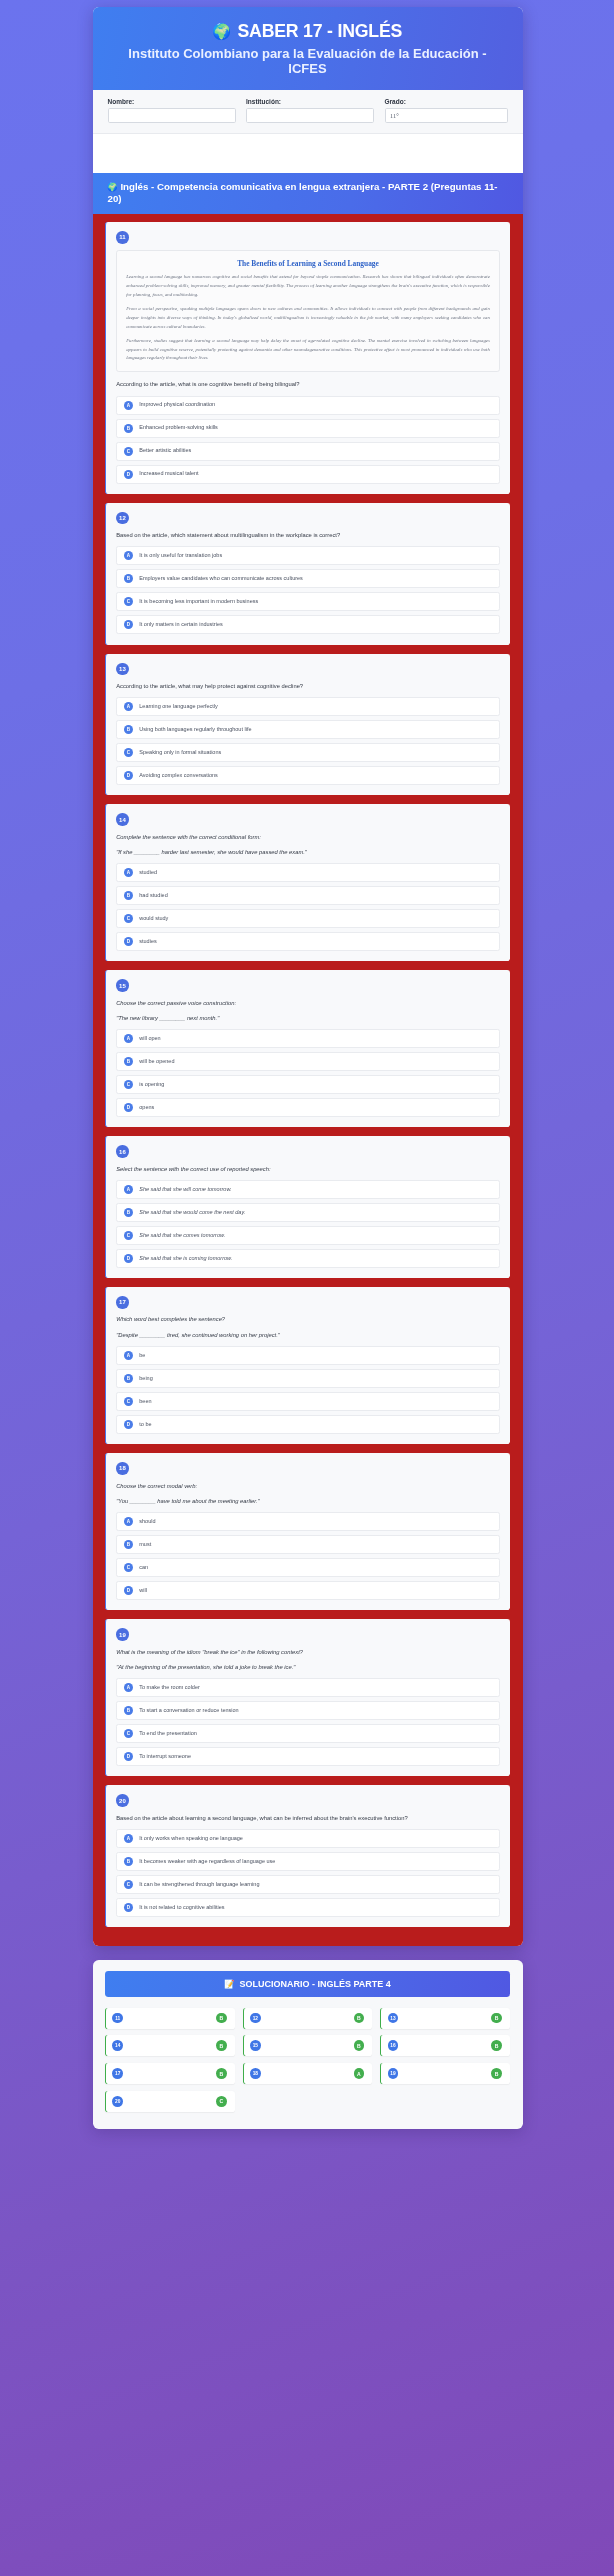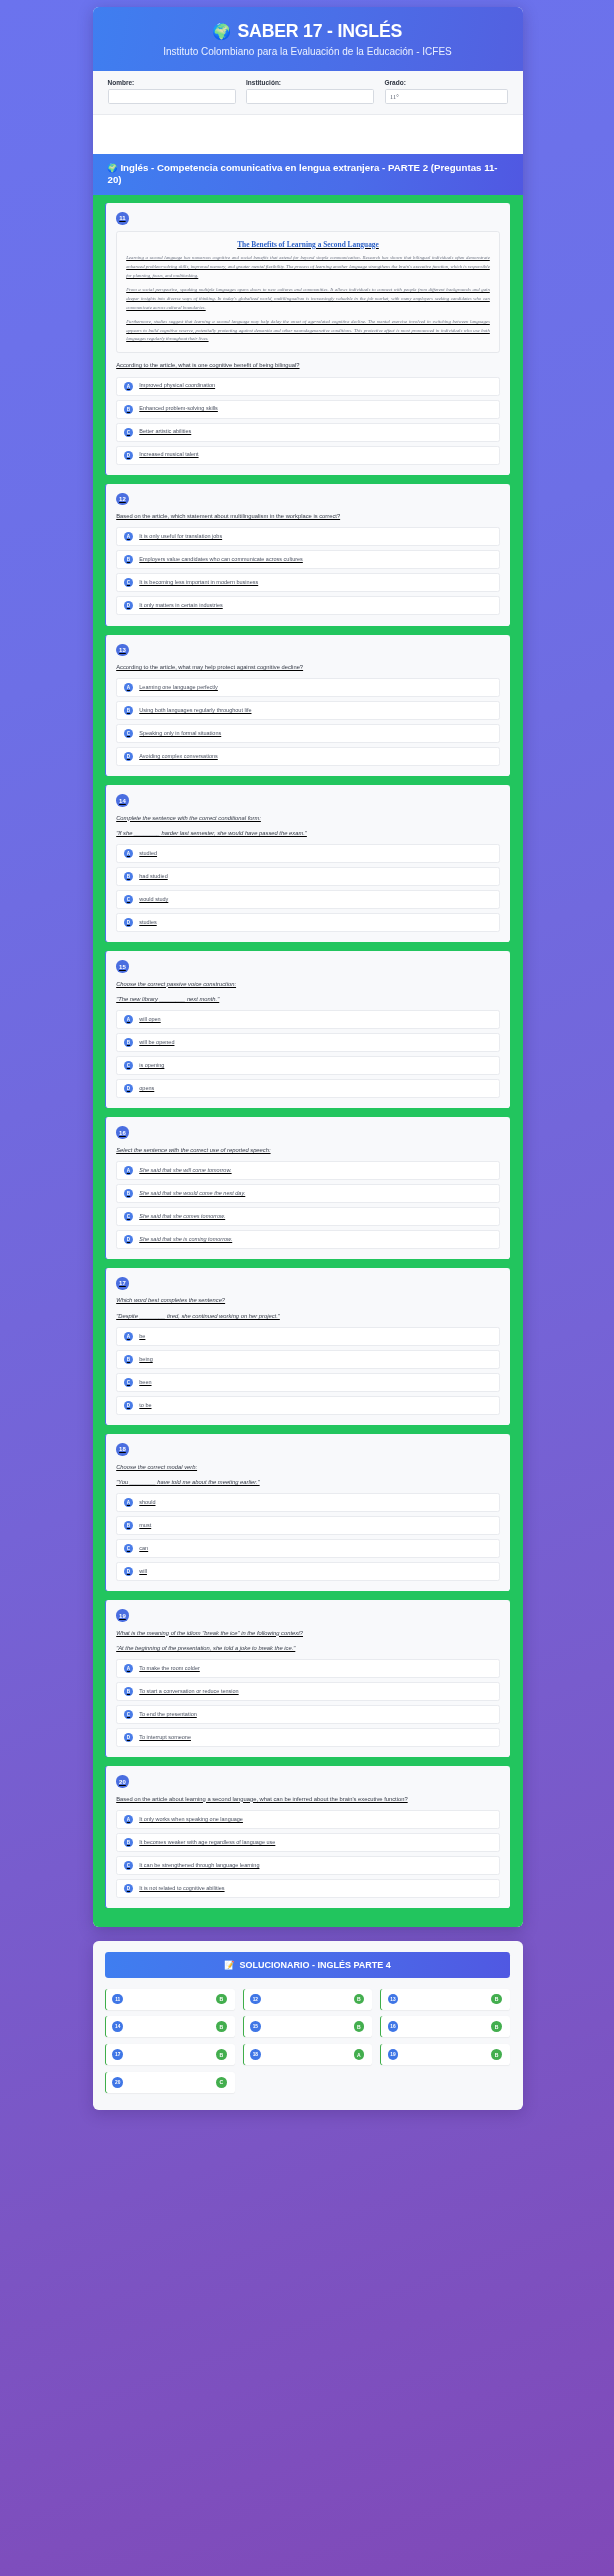--- a/index.html
+++ b/index.html
@@ -43,23 +43,23 @@
     justify-content: center;
     gap: 5.7px;
   }
   .globe {
     font-size: 15.4px;
     line-height: 1;
     display: inline-block;
   }
   .header .sub {
     color: #eaf0ff;
-    font-size: 10px;
+    font-size: 13px;
     margin-top: 5.1px;
-    font-weight: normal;
+    font-weight: bold;
   }
 
   
   .info-strip {
     background: #f7f8fa;
     padding: 8px 15px 10.2px 15px;
     display: flex;
     gap: 10.2px;
     border-bottom: 0.6px solid #e8eaee;
   }
@@ -92,23 +92,22 @@
     color: #ffffff;
     font-size: 9.7px;
     font-weight: bold;
     line-height: 1.3;
     margin-top: 39px;
   }
   .section-banner .globe { font-size: 8.5px; margin-right: 2.3px; }
 
   
   .questions {
-    background: #22c55e;
+    background: #b91c1c;
     padding: 8px 12.5px 10.2px 12.5px;
-    text-decoration: underline;
   }
 
   .q-card {
     background: #f8f9fb;
     border-left: 1.7px solid #4a73e8;
     border-radius: 2.8px;
     padding: 9px 10.2px 10.2px 10.2px;
     margin-bottom: 9px;
   }
 

